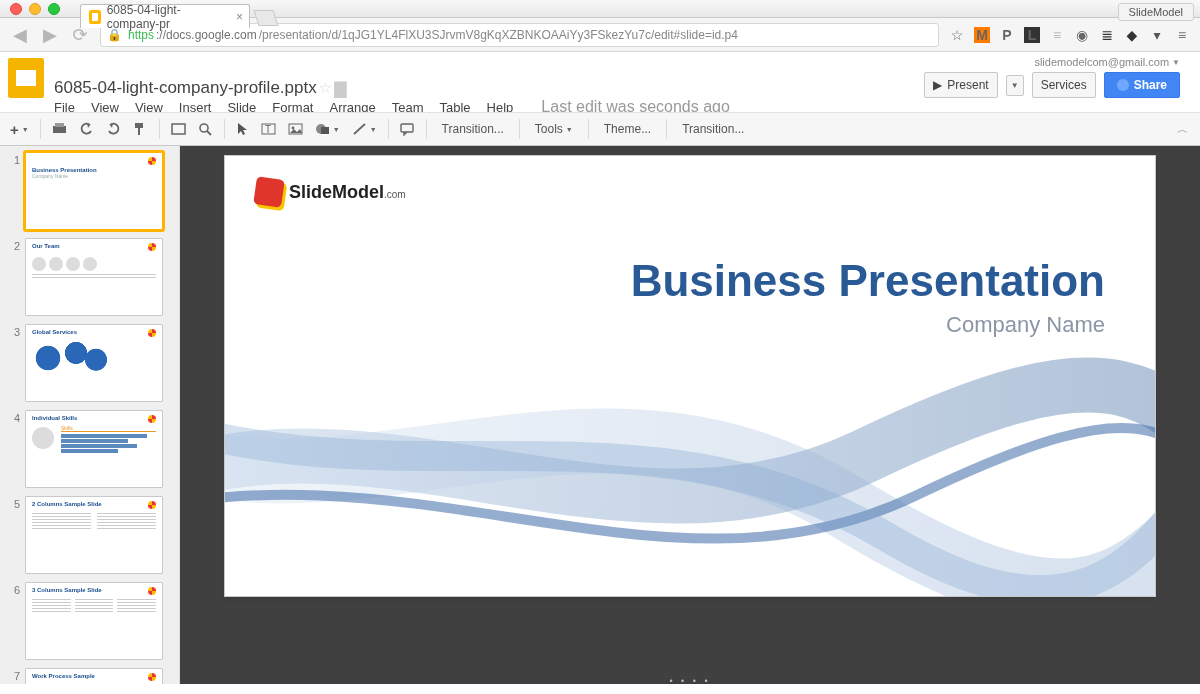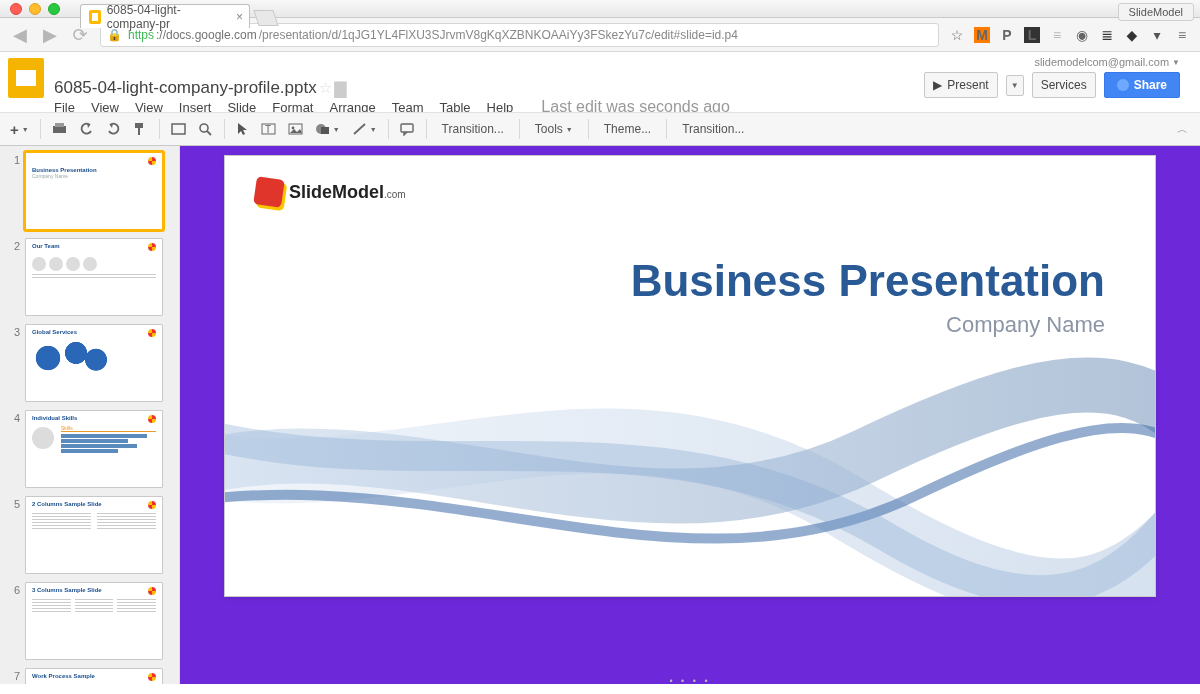--- a/index.html
+++ b/index.html
@@ -73,21 +73,21 @@
 .thumb-num { width:14px; font-size:11px; color:#777; text-align:right; padding-top:2px; }
 .thumb { width:138px; height:78px; background:#fff; border:1px solid #c9c9c9; border-radius:1px; position:relative; overflow:hidden; font-size:6px; color:#333; padding:4px 6px; }
 .thumb.selected { outline:3px solid #ffb400; outline-offset:-1px; }
 .thumb .tlogo{position:absolute;top:4px;right:6px;width:8px;height:8px;border-radius:50%;background:conic-gradient(#e33 0 25%,#fb0 0 50%,#e33 0 75%,#fb0 0);} 
 .thumb .h{color:#1a4e8e;font-weight:bold;}
 .thumb .bar{height:4px;background:#5b8bbd;margin:1px 0;}
 .thumb .ln{height:1px;background:#ccc;margin:2px 0;}
 .thumb .circ{display:inline-block;width:14px;height:14px;border-radius:50%;background:#dcdcdc;margin:2px 3px 0 0;}
 .thumb .wave{position:absolute;left:-10px;right:-10px;bottom:-6px;height:50px;background:radial-gradient(ellipse 120% 60% at 50% 120%,rgba(90,140,200,.45),transparent 60%);}
 
-.canvas-wrap { flex:1; display:flex; flex-direction:column; background:#6d28d9; }
+.canvas-wrap { flex:1; display:flex; flex-direction:column; background:#404040; }
 .canvas-scroll { flex:1; display:flex; align-items:flex-start; justify-content:center; overflow:auto; padding:10px 10px 2px 10px; }
 .slide { width:930px; height:440px; background:#fff; box-shadow:0 0 0 1px #c9c9c9,0 2px 6px rgba(0,0,0,.12); position:relative; overflow:hidden; }
 .slide .sm-logo { position:absolute; left:30px; top:22px; display:flex; align-items:center; gap:6px; }
 .slide .sm-logo .sq { width:28px;height:28px;transform:rotate(8deg);}
 .slide .sm-logo .sq span{position:absolute;inset:0;border-radius:5px;}
 .slide .sm-logo .s1{background:#f7c600;transform:translate(3px,3px);}
 .slide .sm-logo .s2{background:#e0352b;}
 .slide .sm-logo .txt { font-size:18px; font-weight:bold; color:#222; }
 .slide .sm-logo .dom { font-size:10px; color:#555; font-weight:normal; }
 .slide .title { position:absolute; right:50px; top:100px; text-align:right; }

